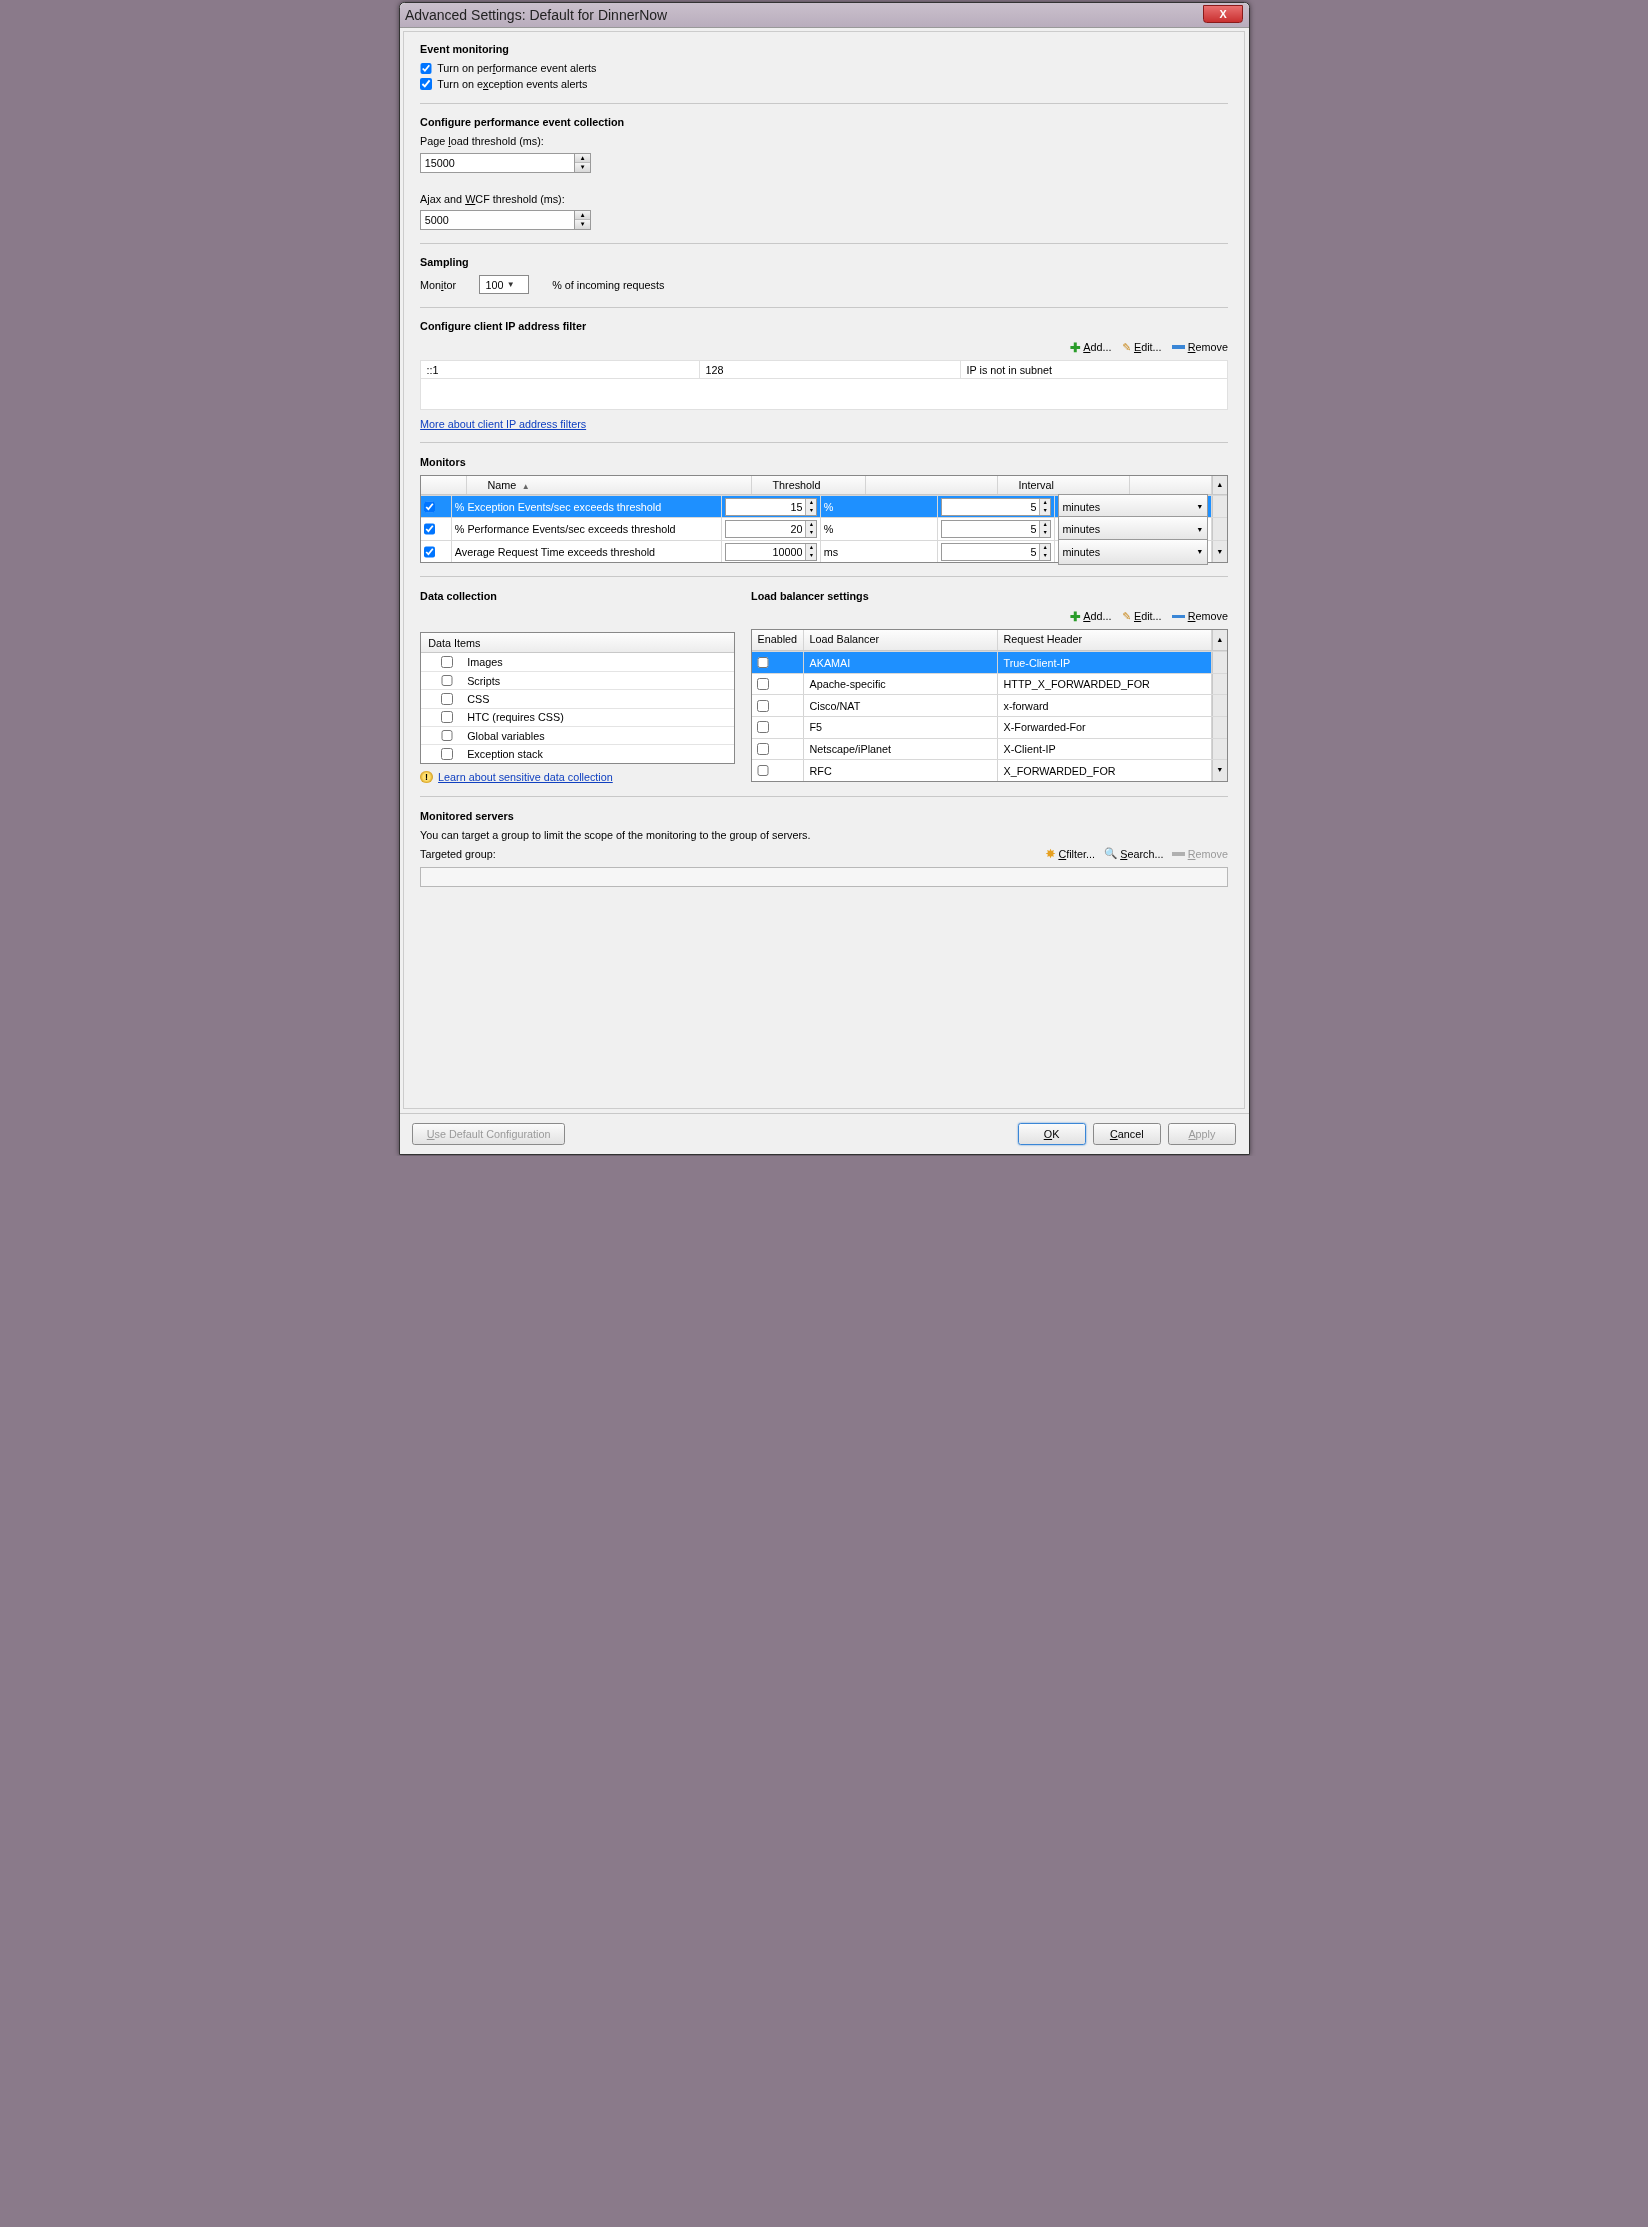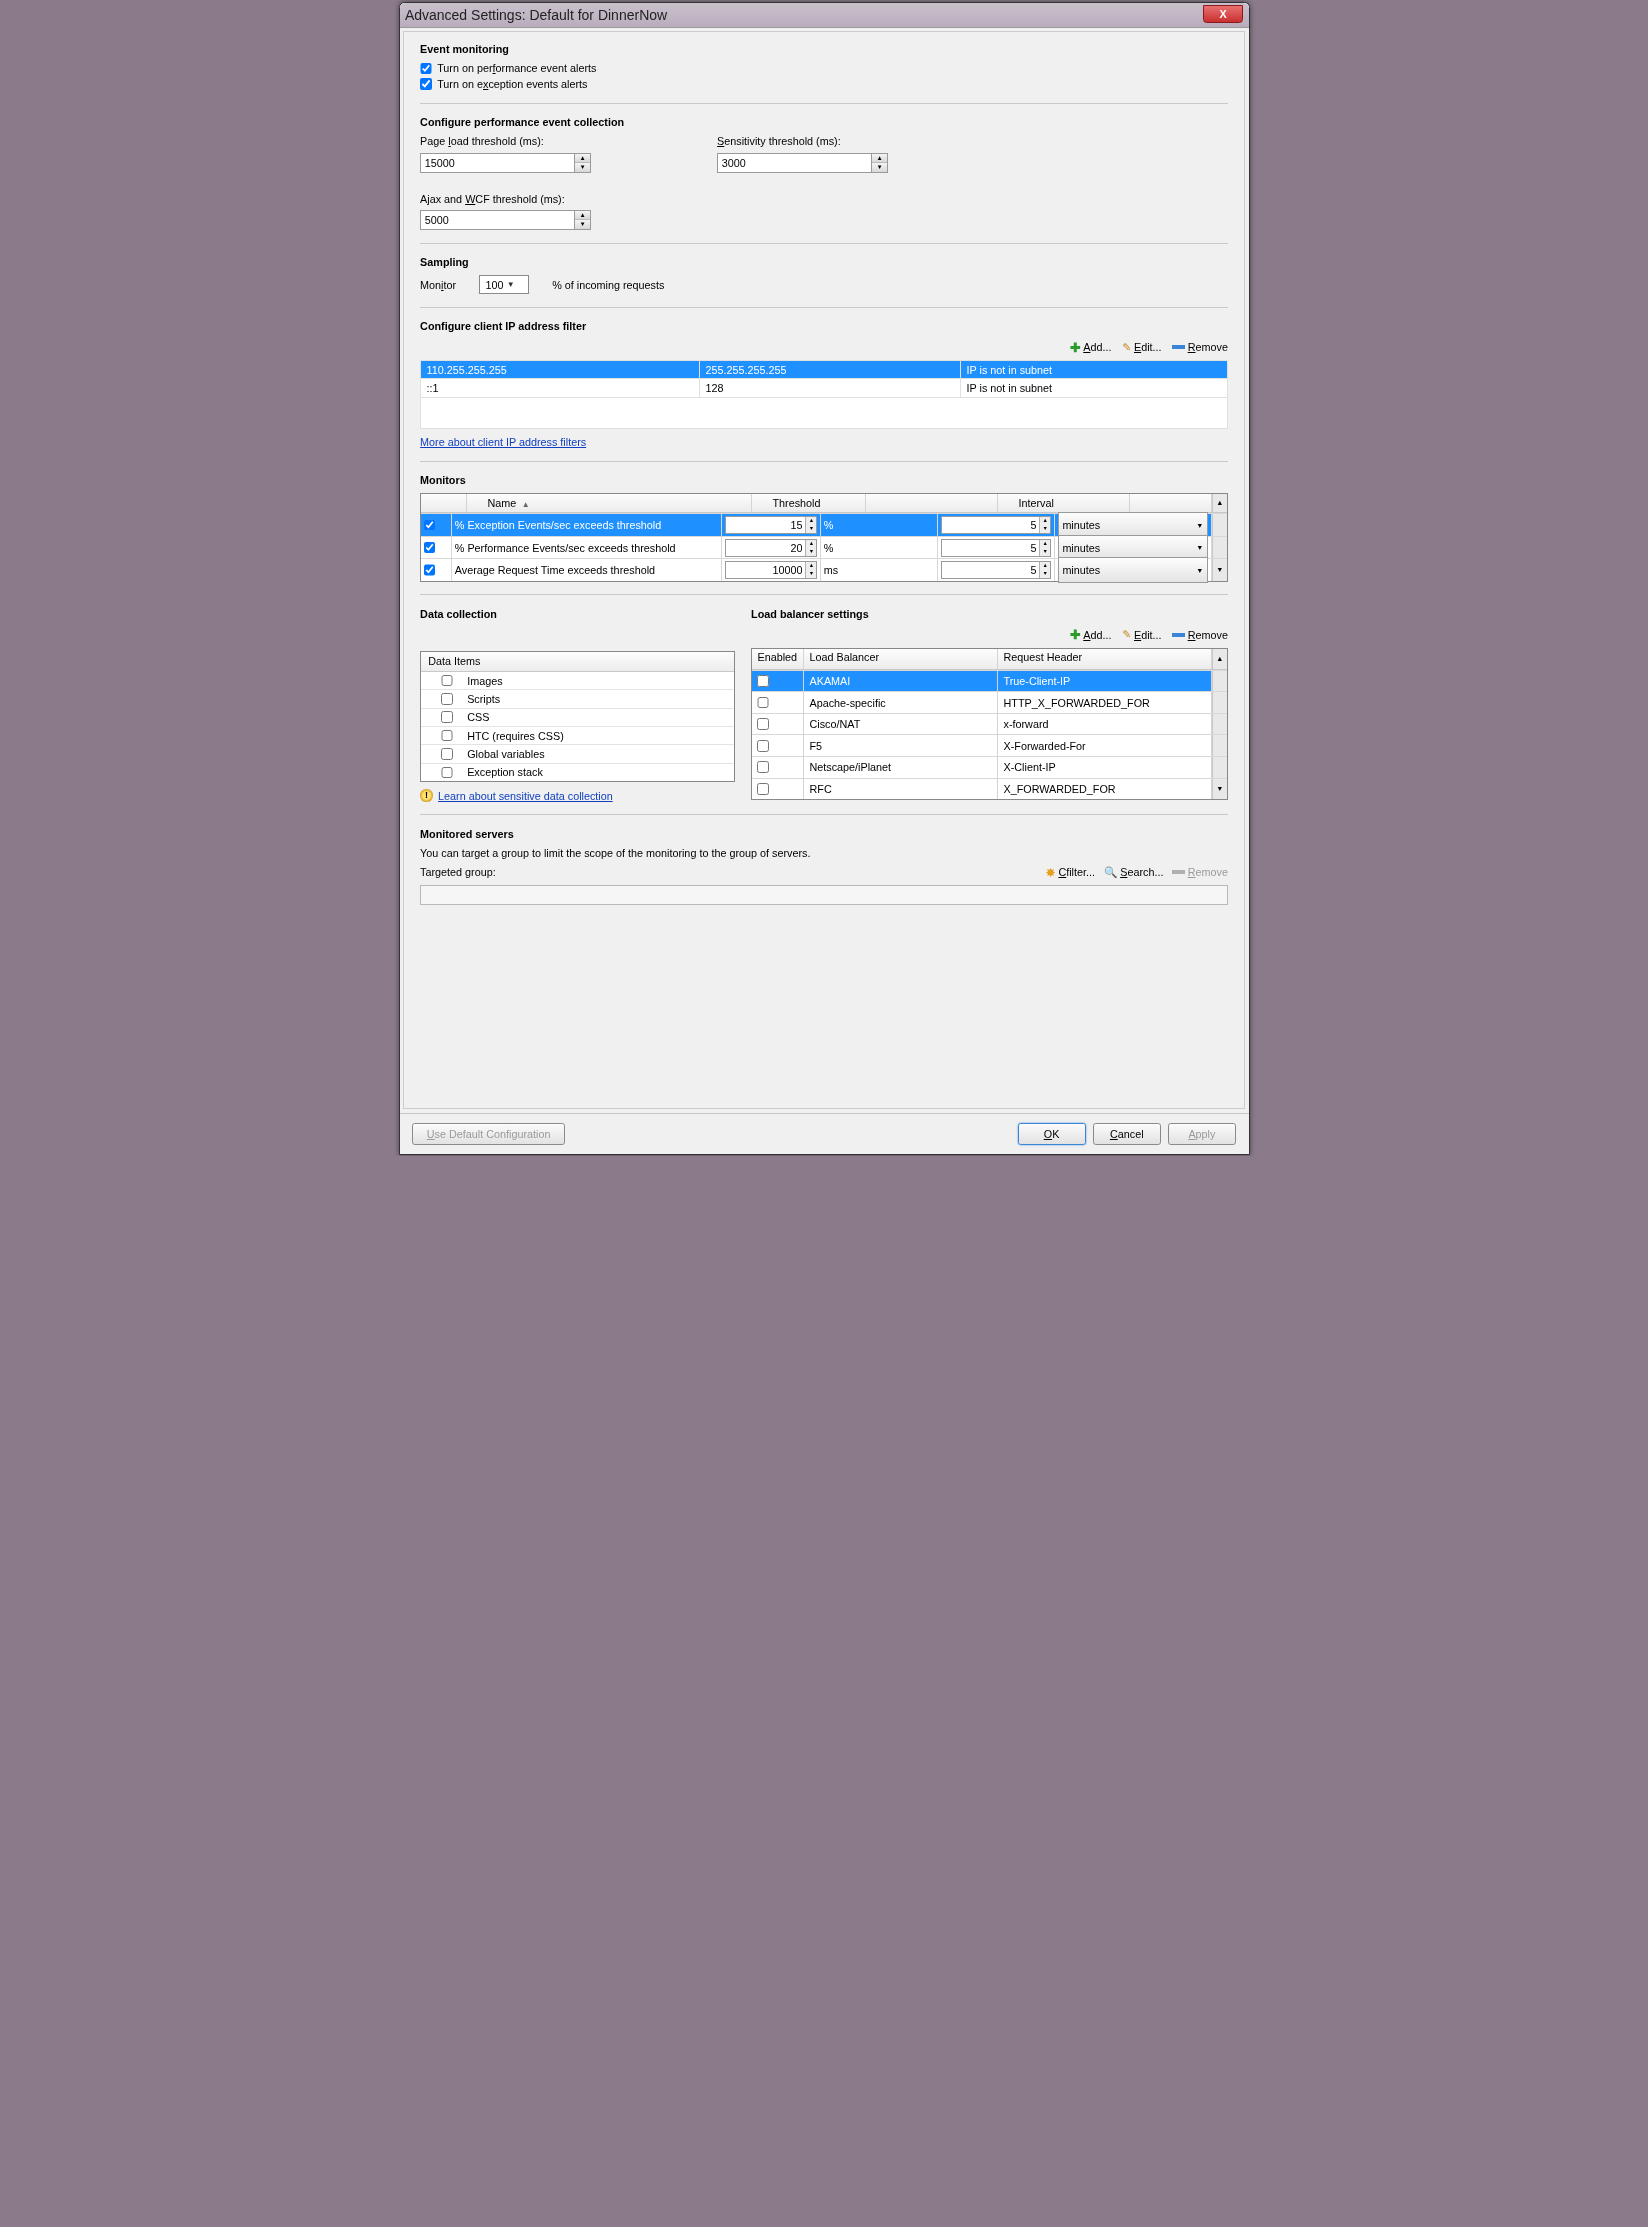--- a/index.html
+++ b/index.html
@@ -248,32 +248,20 @@
           <span>Ajax and </span><span class="u">W</span><span>CF threshold (ms):</span>
         </div>
         <div class="spinner">
           <input value="5000" style="">
           <div class="arrows">
                 <div>▲</div>
                 <div>▼</div>
               </div>
         </div>
       </div>
-      <div class="perf-col">
-        <div class="field-label">
-          <span class="u">S</span><span>ensitivity threshold (ms):</span>
-        </div>
-        <div class="spinner">
-          <input value="3000" style="">
-          <div class="arrows">
-                <div>▲</div>
-                <div>▼</div>
-              </div>
-        </div>
-      </div>
     </div>
 
     <hr class="hr">
 
     <div class="section-title">Sampling</div>
     <div class="sampling-row">
       <span>
         <span>Mon</span><span class="u">i</span><span>tor</span>
       </span>
       <div class="dropdown" style="width:50px;">
@@ -300,25 +288,20 @@
         <span><span class="u">R</span><span>emove</span></span>
       </span>
     </div>
     <table class="table">
       <colgroup>
             <col style="width:279px">
             <col style="width:261px">
             <col>
           </colgroup>
       <tbody>
-      <tr class="selected">
-        <td>110.255.255.255</td>
-              <td>255.255.255.255</td>
-              <td>IP is not in subnet</td>
-      </tr>
       <tr>
         <td>::1</td>
               <td>128</td>
               <td>IP is not in subnet</td>
       </tr>
       <tr class="empty">
               <td colspan="3"></td>
             </tr>
     </tbody>
         </table>

